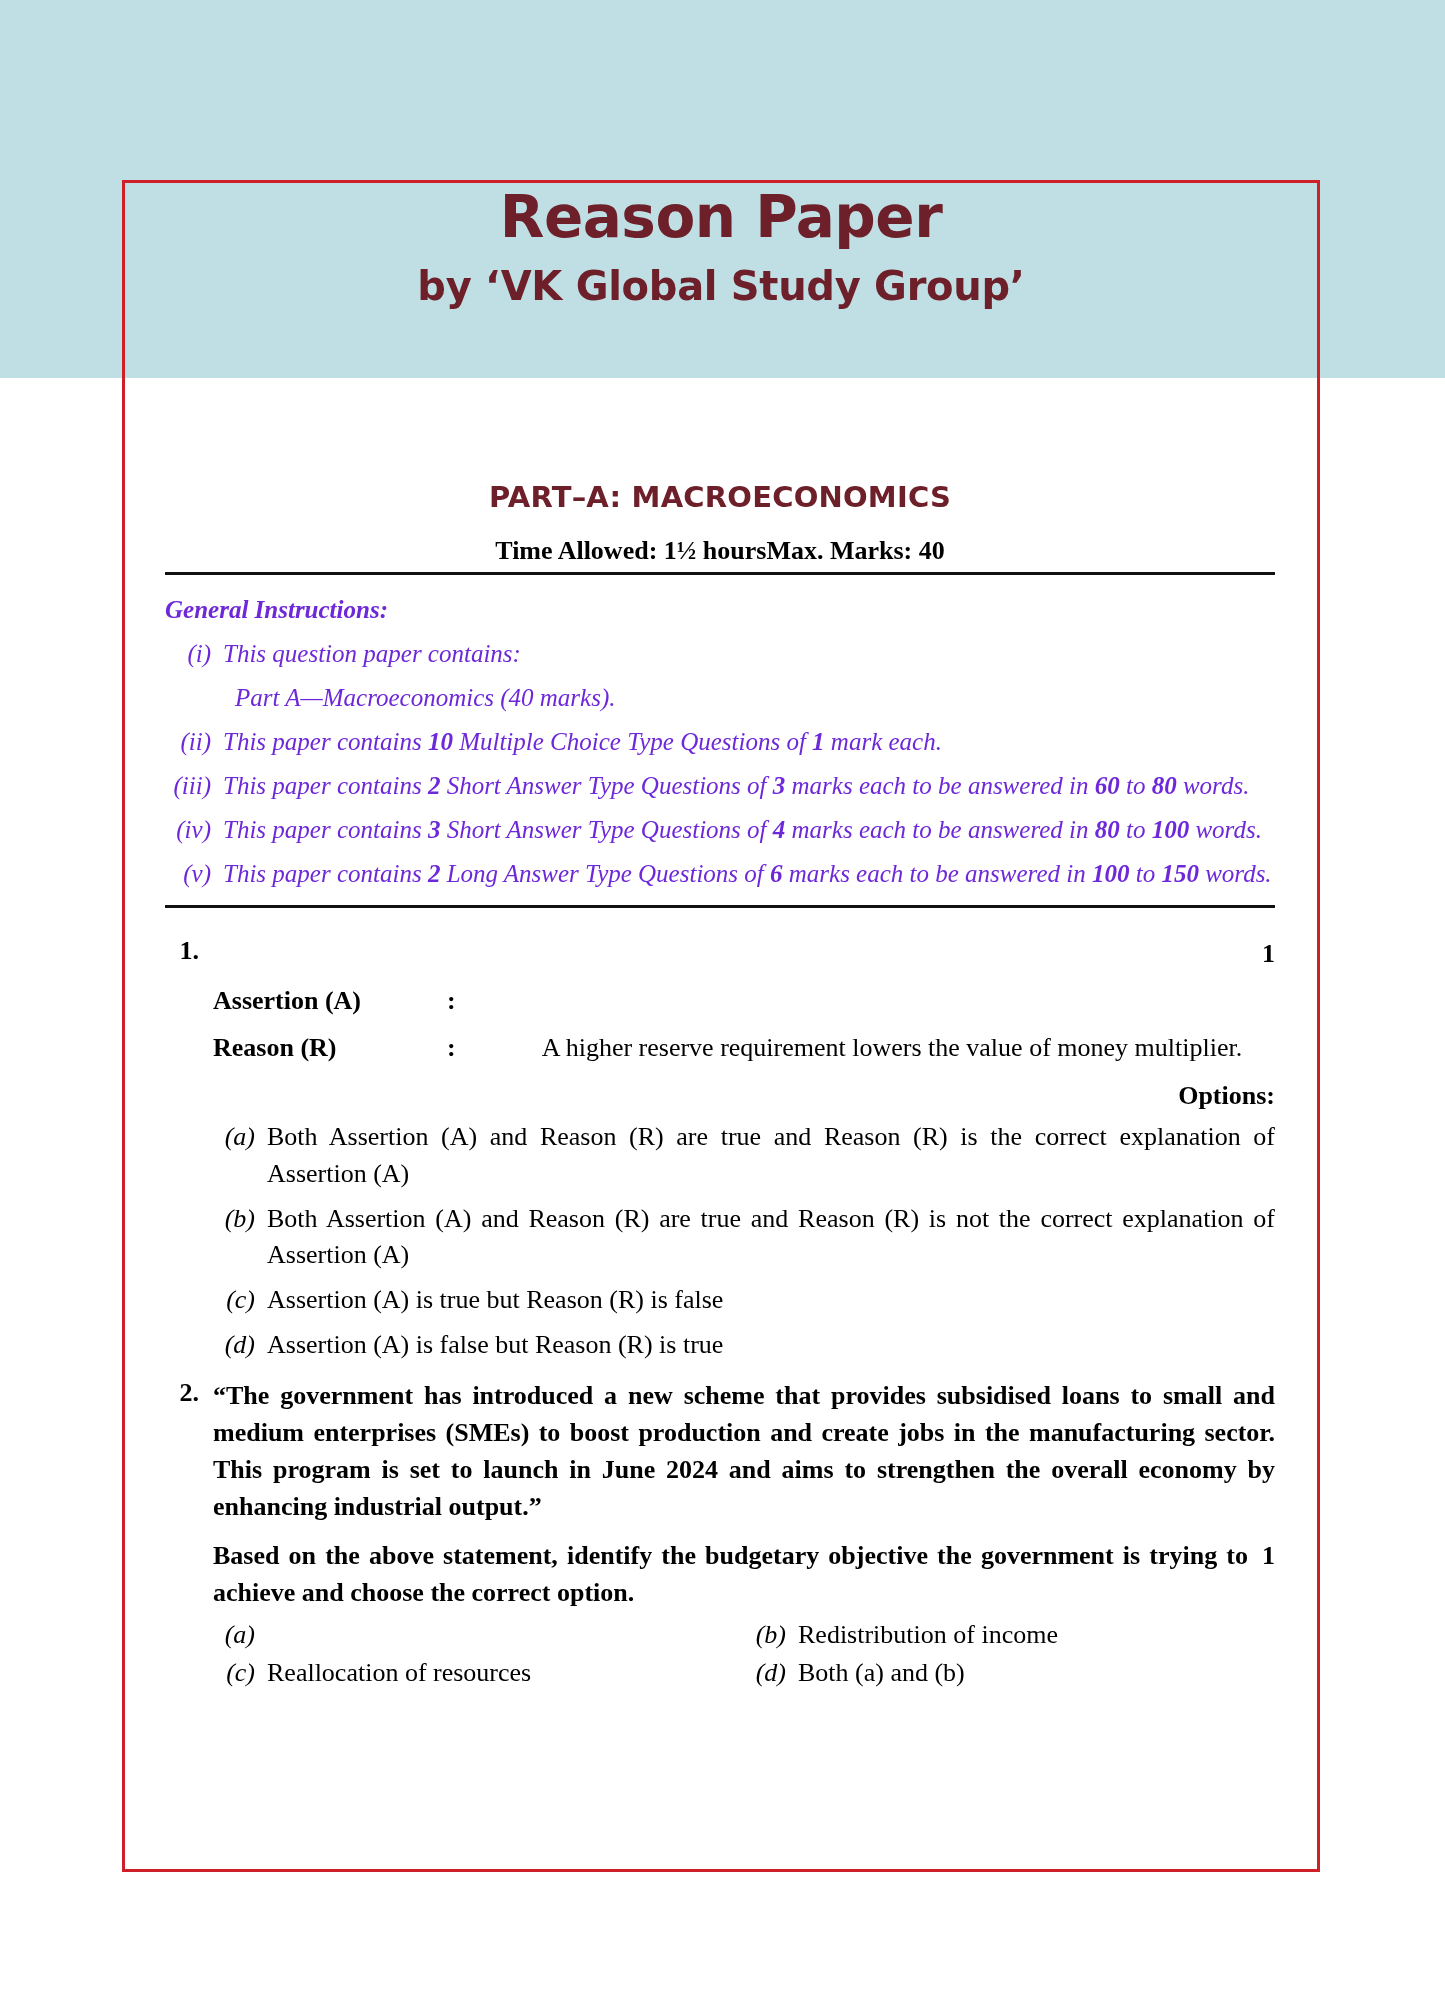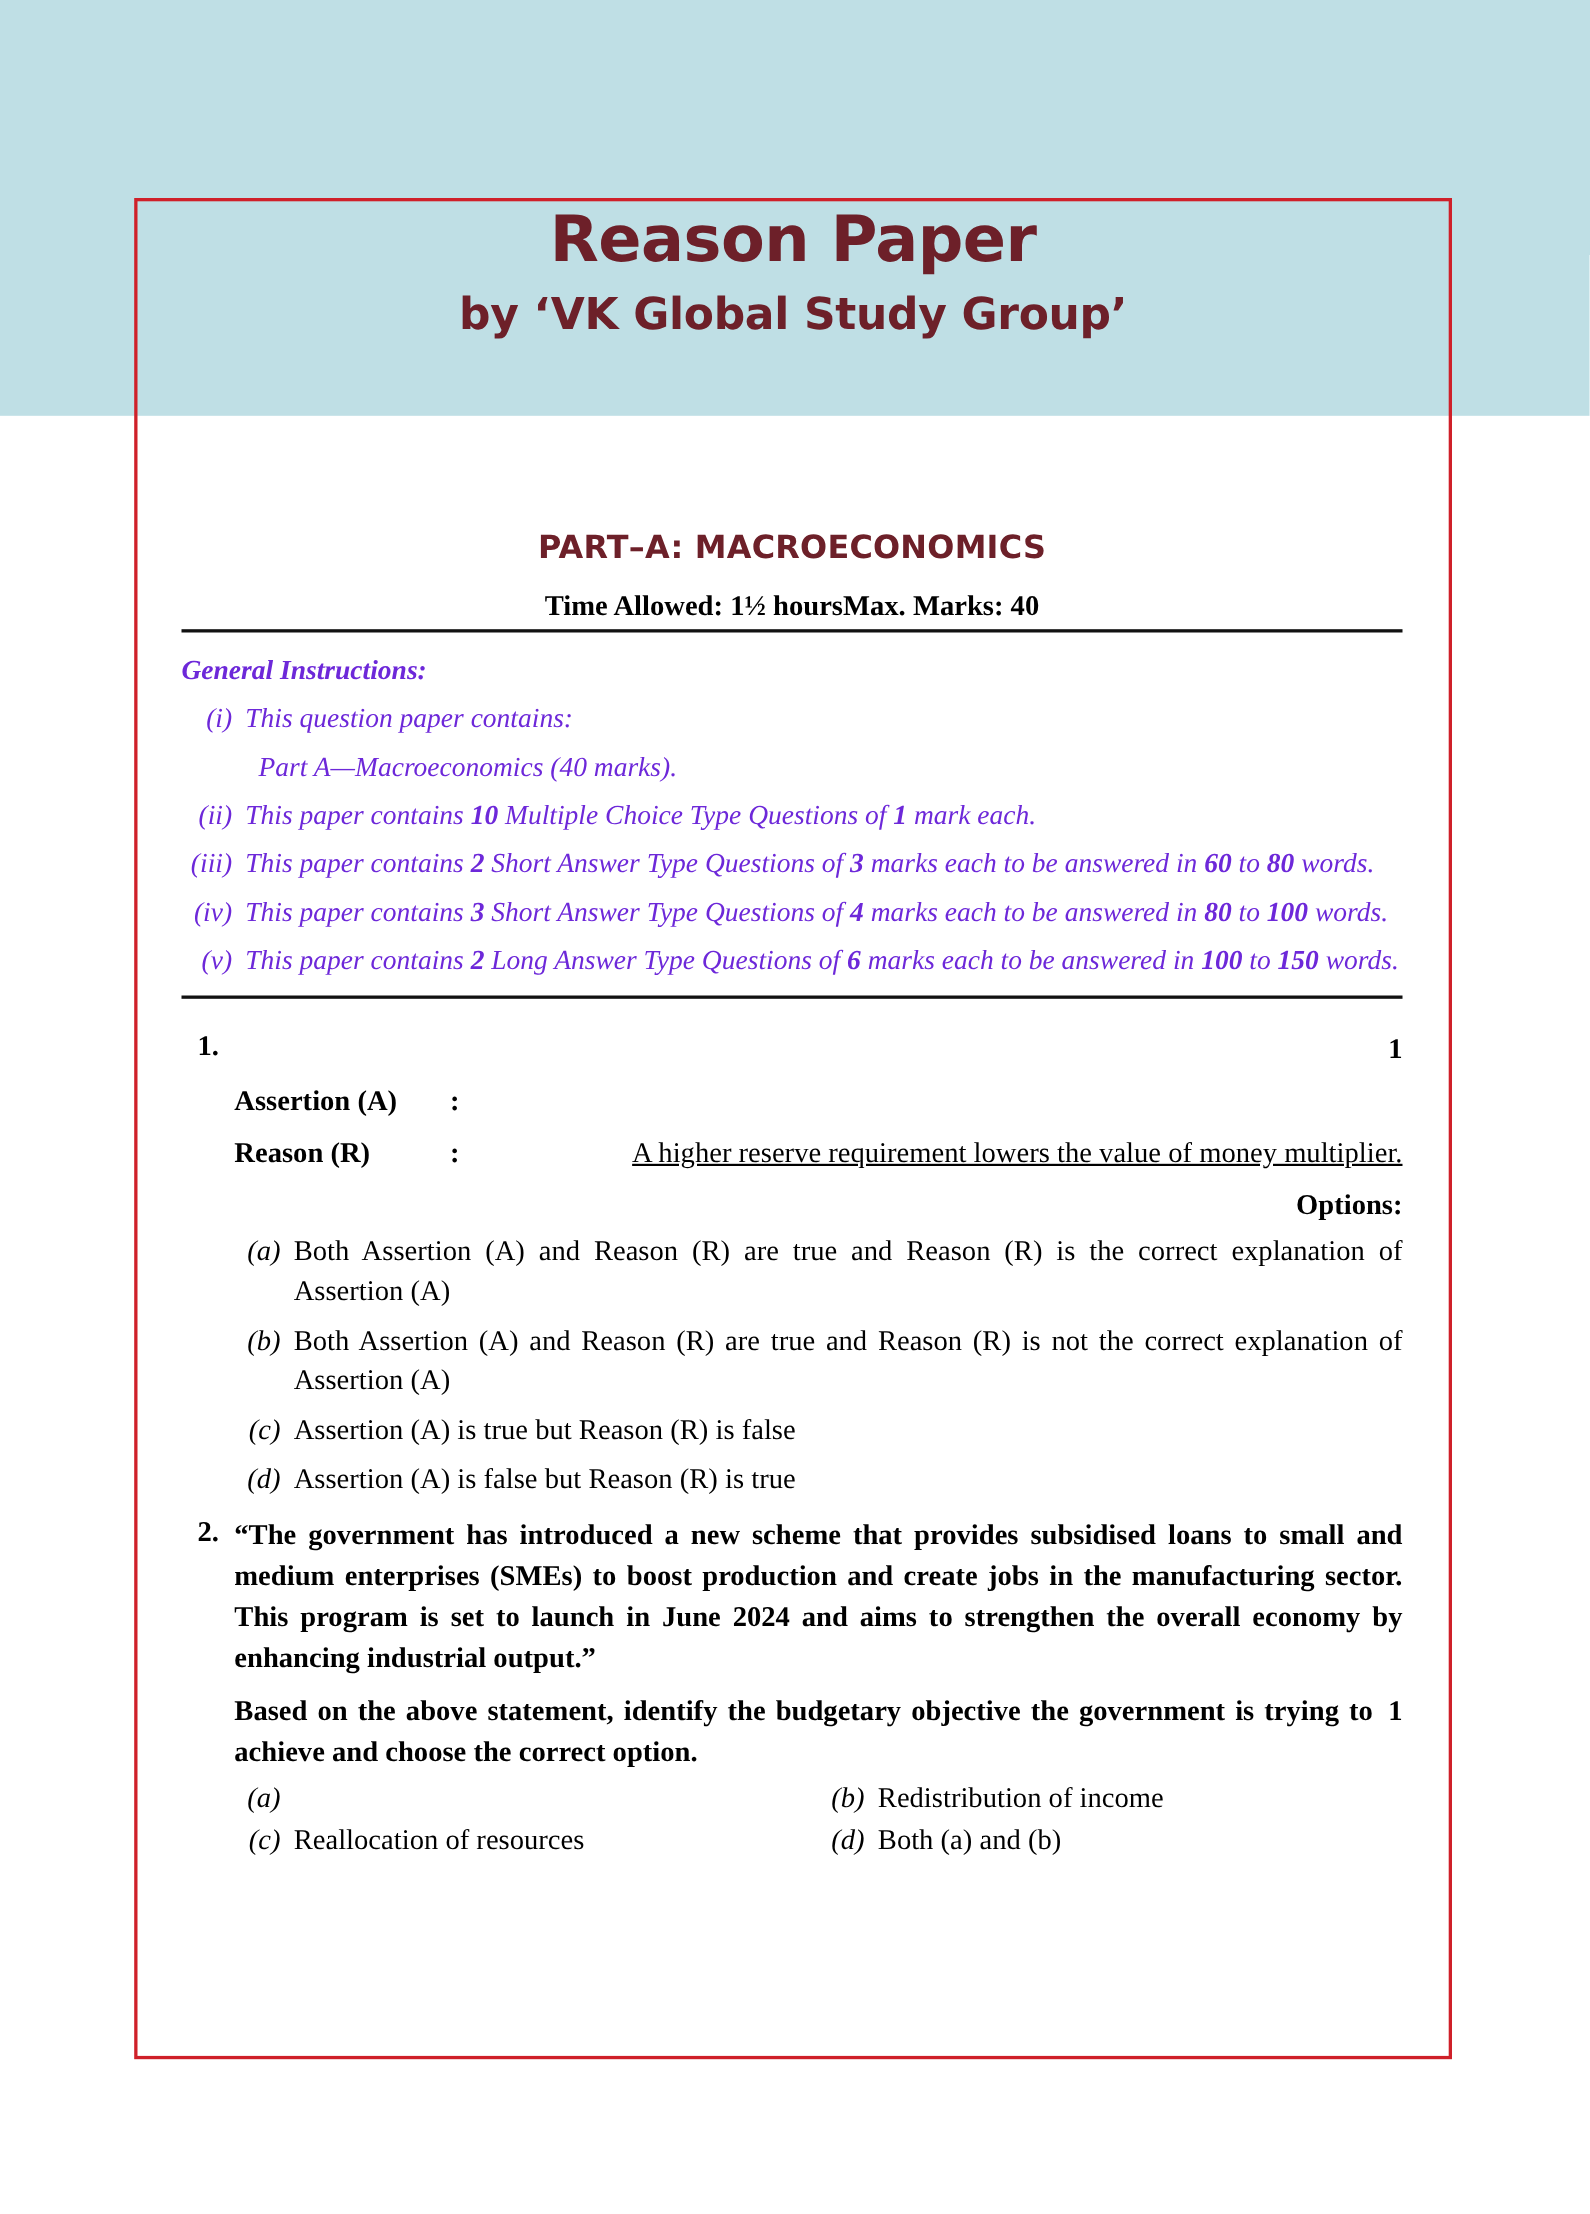--- a/index.html
+++ b/index.html
@@ -169,38 +169,39 @@
     float: right;
     font-weight: bold;
     margin-left: 14px;
   }
 
   .ar-line {
     display: flex;
     align-items: flex-start;
     margin-top: 10px;
     line-height: 1.42;
+    gap: 38px;
   }
   .ar-label {
     flex: 0 0 196px;
     width: 196px;
     font-weight: bold;
     box-sizing: border-box;
   }
   .ar-colon {
     flex: 0 0 24px;
     width: 24px;
     font-weight: bold;
   }
   .ar-body {
     flex: 1 1 auto;
     text-align: justify;
     text-justify: inter-word;
   }
-  .ar-body.nojust { text-align: right; text-decoration: underline; }
+  .ar-body.nojust { text-align: center; }
 
   #options-label {
     font-weight: bold;
     margin-top: 14px;
     margin-bottom: 4px;
     text-align: right;
   }
   .opt-row {
     display: flex;
     align-items: flex-start;

